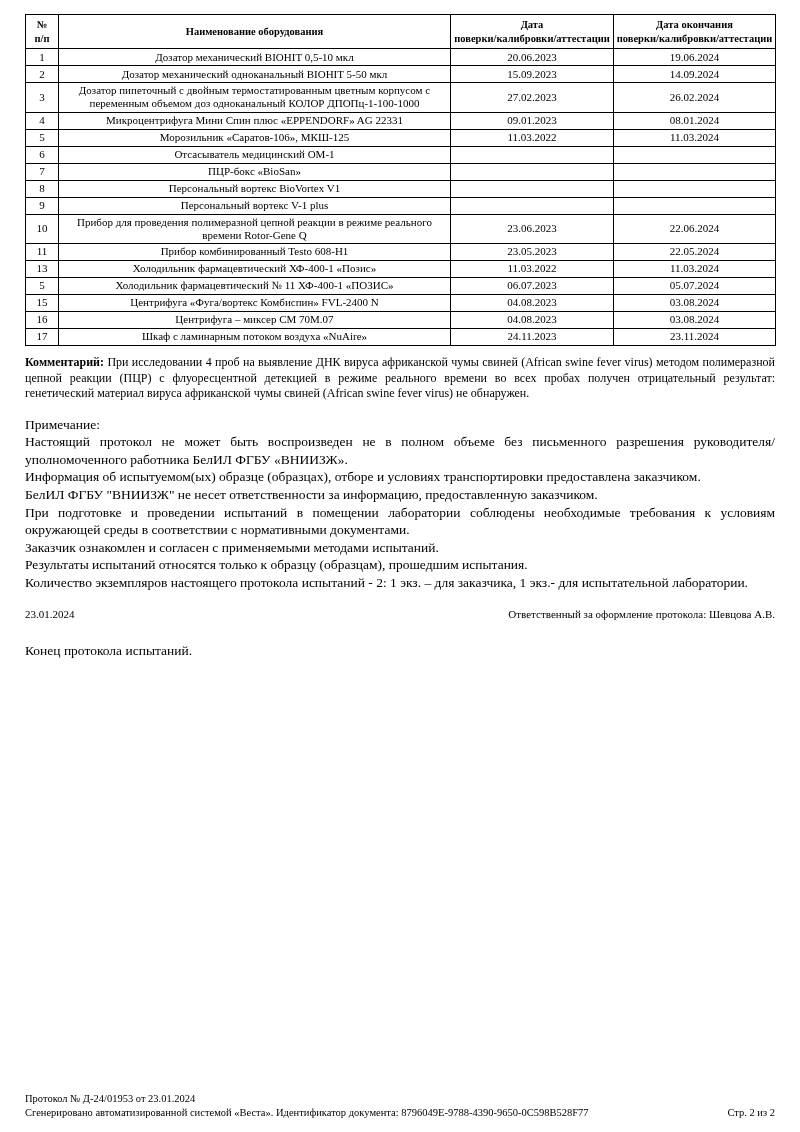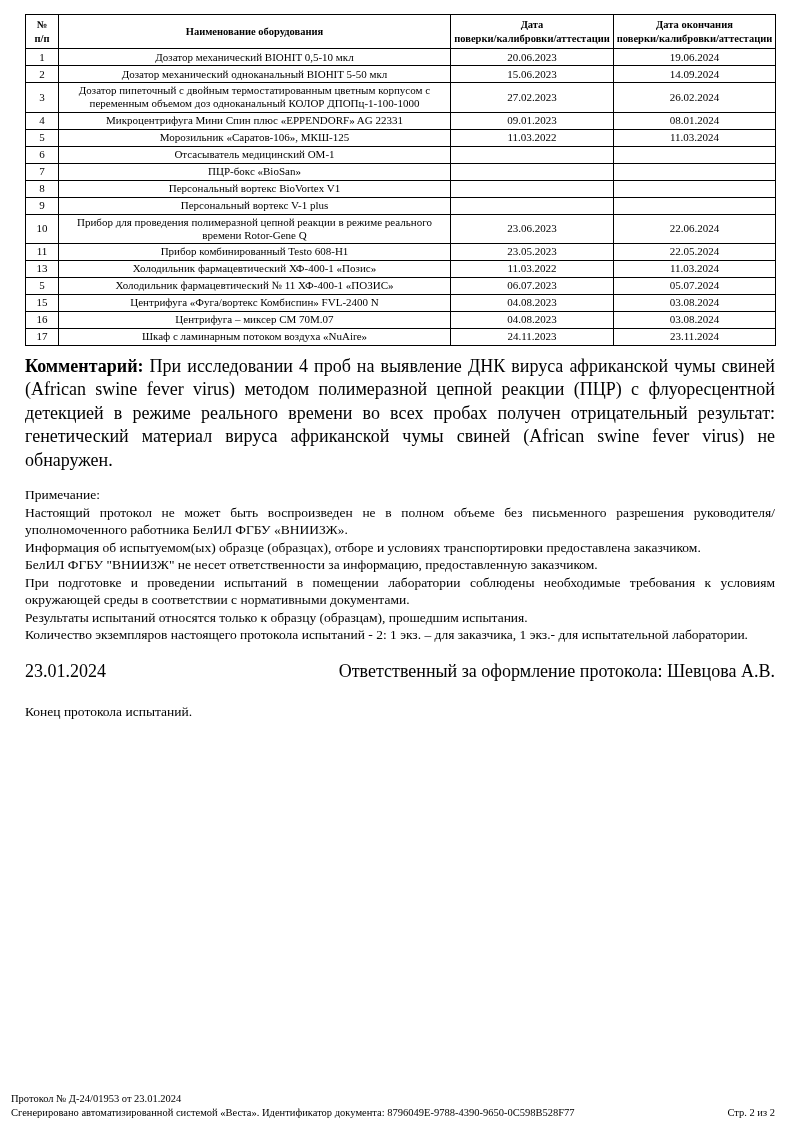--- a/index.html
+++ b/index.html
@@ -42,48 +42,48 @@
   col.c-date { width: 163px; }
   col.c-end  { width: 162px; }
   td.num  { text-align: center; }
   td.name { text-align: center; }
   td.date { text-align: center; }
   table.equip tr { height: 17px; }
 
   
   .comment {
     margin: 9px 0 10px 0;
-    font-size: 18px;
+    font-size: 12px;
     line-height: 1.30;
     text-align: justify;
   }
   .comment b { font-weight: bold; }
   .notes { margin-top: 14px; }
   .notes-title { margin: 0; font-size: 13.5px; line-height: 1.30; }
   .note-p {
     margin: 0;
     font-size: 13.5px;
     line-height: 1.30;
     text-align: justify;
   }
   .note-p.bold { font-weight: normal; }
 
   .signoff-row {
     display: flex;
     justify-content: space-between;
     margin-top: 16px;
-    font-size: 18px;
+    font-size: 11px;
     line-height: 1.3;
   }
   .end-line { margin-top: 20px; font-size: 13.5px; line-height: 1.3; }
 
   
   .footer {
     position: absolute;
-    left: 11px;
+    left: 25px;
     right: 25px;
     bottom: 12px;
     font-size: 10.5px;
     line-height: 1.35;
   }
   .footer-line2 {
     display: flex;
     justify-content: space-between;
     align-items: baseline;
   }
@@ -116,21 +116,21 @@
       <tr>
         <td class="num">1</td>
         <td class="name">Дозатор механический BIOHIT 0,5-10 мкл</td>
         <td class="date">20.06.2023</td>
         <td class="date">19.06.2024</td>
       </tr>
 
       <tr>
         <td class="num">2</td>
         <td class="name">Дозатор механический одноканальный BIOHIT 5-50 мкл</td>
-        <td class="date">15.06.2023</td>
+        <td class="date">15.09.2023</td>
         <td class="date">14.09.2024</td>
       </tr>
 
       <tr>
         <td class="num">3</td>
         <td class="name">Дозатор пипеточный с двойным термостатированным цветным корпусом с переменным объемом доз одноканальный КОЛОР ДПОПц-1-100-1000</td>
         <td class="date">27.02.2023</td>
         <td class="date">26.02.2024</td>
       </tr>
 
@@ -230,20 +230,21 @@
 
     <p class="comment"><b>Комментарий:</b><span> При исследовании 4 проб на выявление ДНК вируса африканской чумы свиней (African swine fever virus) методом полимеразной цепной реакции (ПЦР) с флуоресцентной детекцией в режиме реального времени во всех пробах получен отрицательный результат: генетический материал вируса африканской чумы свиней (African swine fever virus) не обнаружен.</span></p>
 
     <div class="notes">
       <p class="notes-title">Примечание:</p>
       <div>
           <p class="note-p">Настоящий протокол не может быть воспроизведен не в полном объеме без письменного разрешения руководителя/уполномоченного работника БелИЛ ФГБУ «ВНИИЗЖ».</p>
           <p class="note-p">Информация об испытуемом(ых) образце (образцах), отборе и условиях транспортировки предоставлена заказчиком.</p>
           <p class="note-p">БелИЛ ФГБУ "ВНИИЗЖ" не несет ответственности за информацию, предоставленную заказчиком.</p>
           <p class="note-p">При подготовке и проведении испытаний в помещении лаборатории соблюдены необходимые требования к условиям окружающей среды в соответствии с нормативными документами.</p>
+          <p class="note-p">Заказчик ознакомлен и согласен с применяемыми методами испытаний.</p>
           <p class="note-p bold">Результаты испытаний относятся только к образцу (образцам), прошедшим испытания.</p>
           <p class="note-p">Количество экземпляров настоящего протокола испытаний - 2: 1 экз. – для заказчика, 1 экз.- для испытательной лаборатории.</p>
         </div>
     </div>
 
     <div class="signoff-row">
       <span>23.01.2024</span>
       <span>Ответственный за оформление протокола: Шевцова А.В.</span>
     </div>
     <div class="end-line">Конец протокола испытаний.</div>

